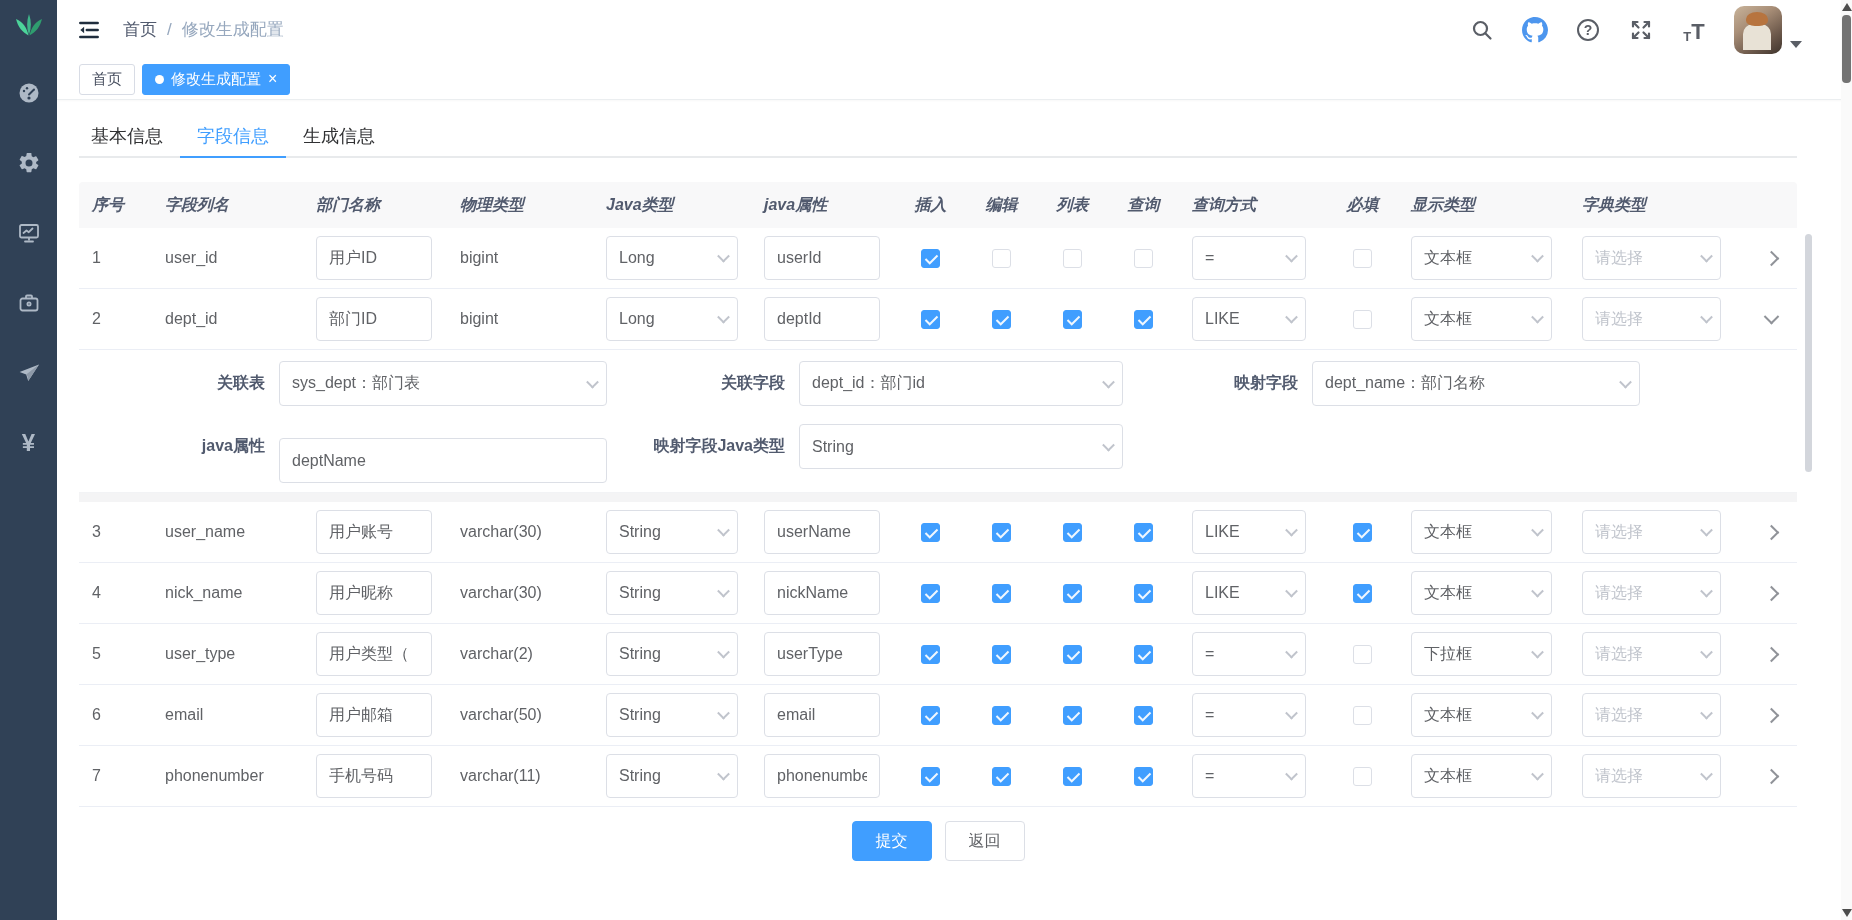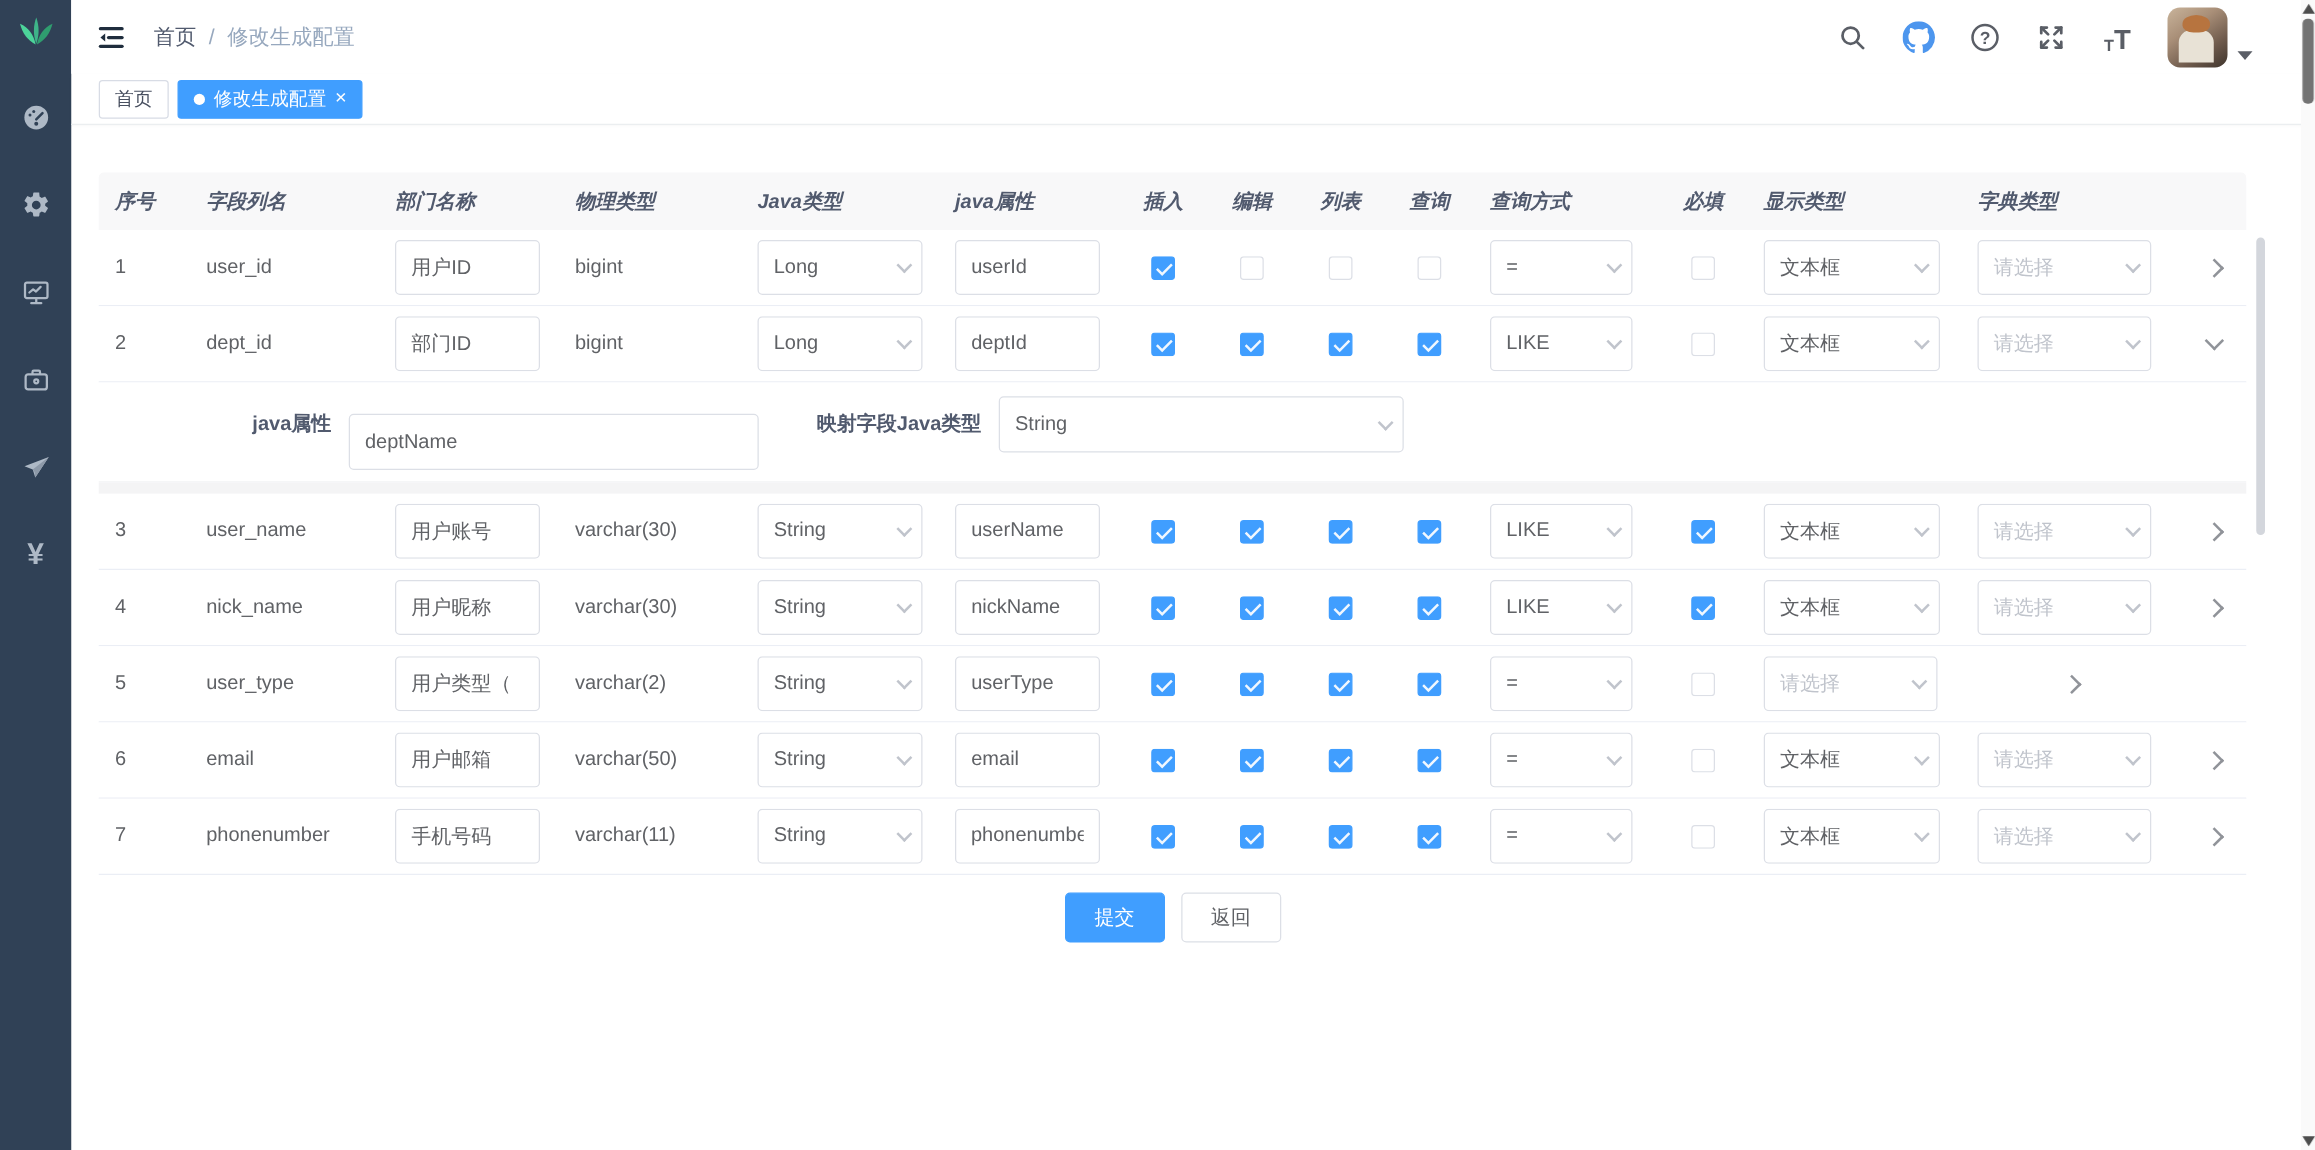--- a/index.html
+++ b/index.html
@@ -255,20 +255,25 @@
       </span>
       <span class="tag active">
         <span class="dot"></span>
         <span>修改生成配置</span>
         <span class="close-x">×</span>
       </span>
     </div>
 
     <div class="content">
 
+      <div class="tabs">
+        <span class="tab-item">基本信息</span>
+        <span class="tab-item active">字段信息</span>
+        <span class="tab-item">生成信息</span>
+      </div>
 
 
       <div class="gen-table">
         <div class="thead">
           <span class="hcell">序号</span>
           <span class="hcell">字段列名</span>
           <span class="hcell">部门名称</span>
           <span class="hcell">物理类型</span>
           <span class="hcell">Java类型</span>
           <span class="hcell">java属性</span>
@@ -376,20 +381,37 @@
                   <span>请选择</span>
                   <i class="chev"></i>
                 </span>
               </span>
     <span class="cell center">
                 <span class="expand expanded"></span>
               </span>
   </div>
             <div class="subform">
       <div class="subform-row">
+        <span class="sublabel sl-1">关联表</span>
+        <span class="sel subsel">
+                  <span>sys_dept：部门表</span>
+                  <i class="chev"></i>
+                </span>
+        <span class="sublabel sl-2">关联字段</span>
+        <span class="sel subsel2">
+                  <span>dept_id：部门id</span>
+                  <i class="chev"></i>
+                </span>
+        <span class="sublabel sl-3">映射字段</span>
+        <span class="sel subsel">
+                  <span>dept_name：部门名称</span>
+                  <i class="chev"></i>
+                </span>
+      </div>
+      <div class="subform-row">
         <span class="sublabel sl-1">java属性</span>
         <input class="tin subinput" value="deptName" style="">
         <span class="sublabel sl-2">映射字段Java类型</span>
         <span class="sel subsel2">
                   <span>String</span>
                   <i class="chev"></i>
                 </span>
       </div>
     </div>
             <div class="gap-divider"></div>
@@ -518,20 +540,26 @@
     <span class="cell">
                 <span class="sel w-query">
                   <span>=</span>
                   <i class="chev"></i>
                 </span>
               </span>
     <span class="cell center">
                 <span class="cb"></span>
               </span>
     <span class="cell">
+                <span class="sel w-disp">
+                  <span>下拉框</span>
+                  <i class="chev"></i>
+                </span>
+              </span>
+    <span class="cell">
                 <span class="sel w-dict placeholder">
                   <span>请选择</span>
                   <i class="chev"></i>
                 </span>
               </span>
     <span class="cell center">
                 <span class="expand"></span>
               </span>
   </div>
             <div class="trow">

